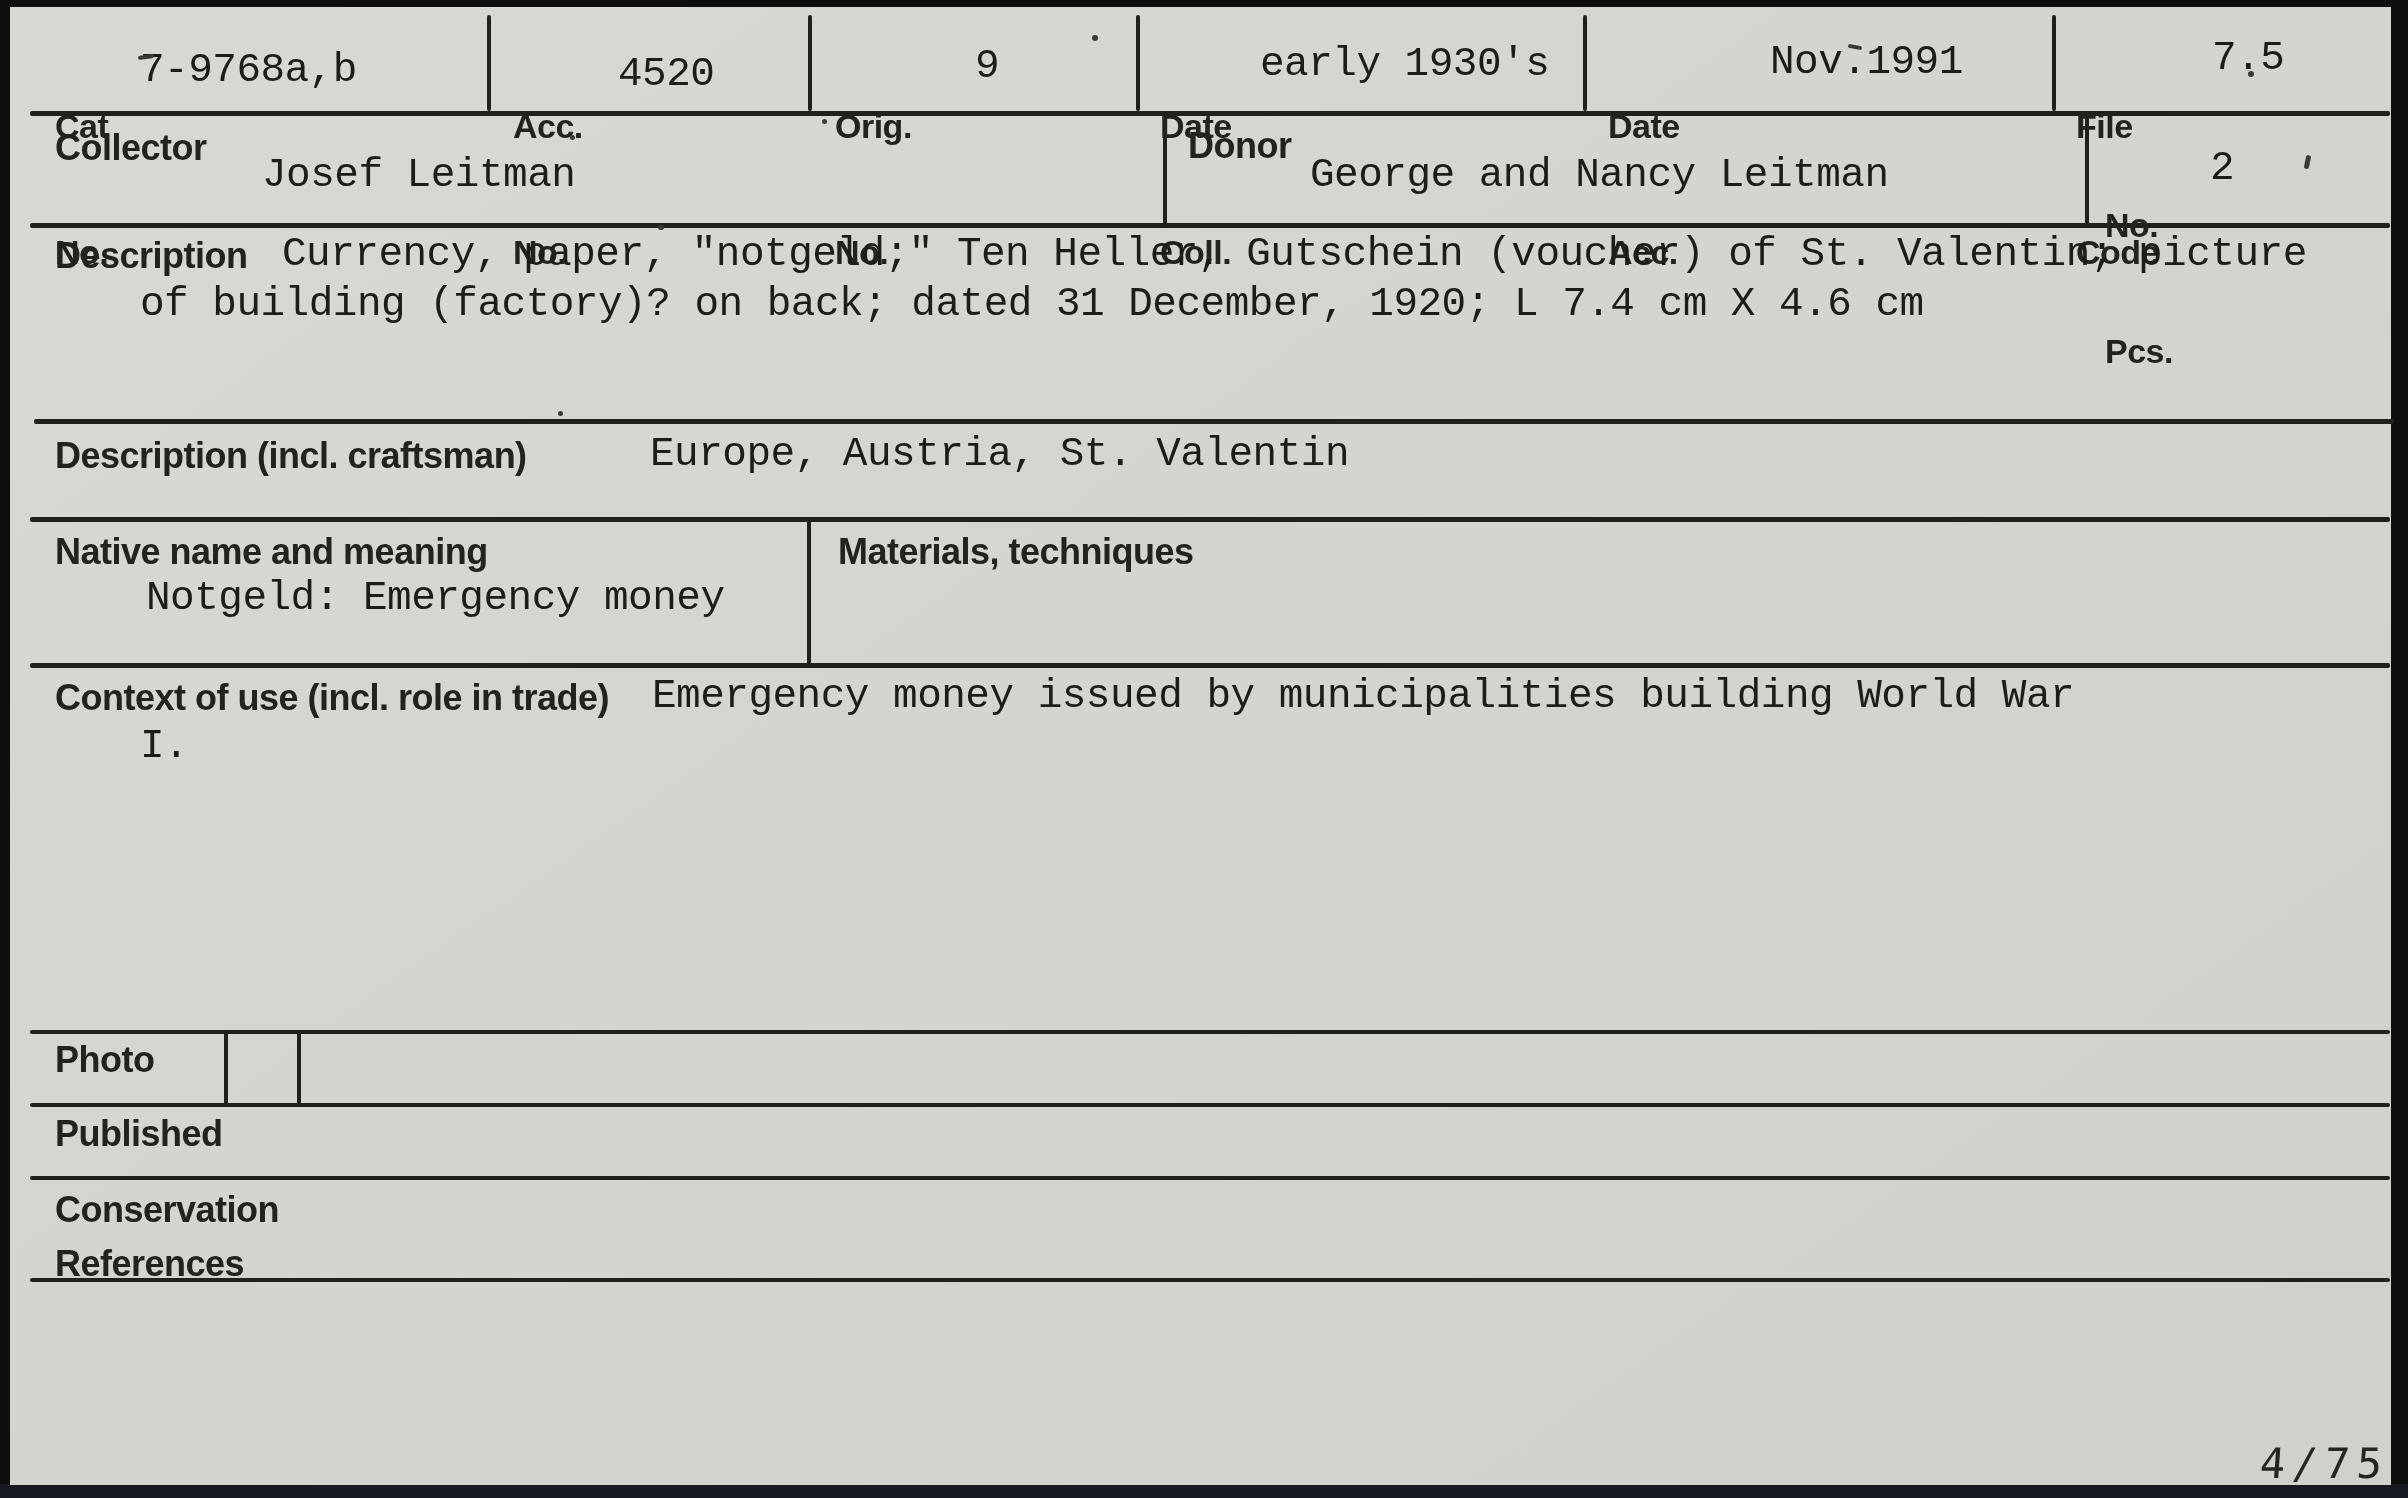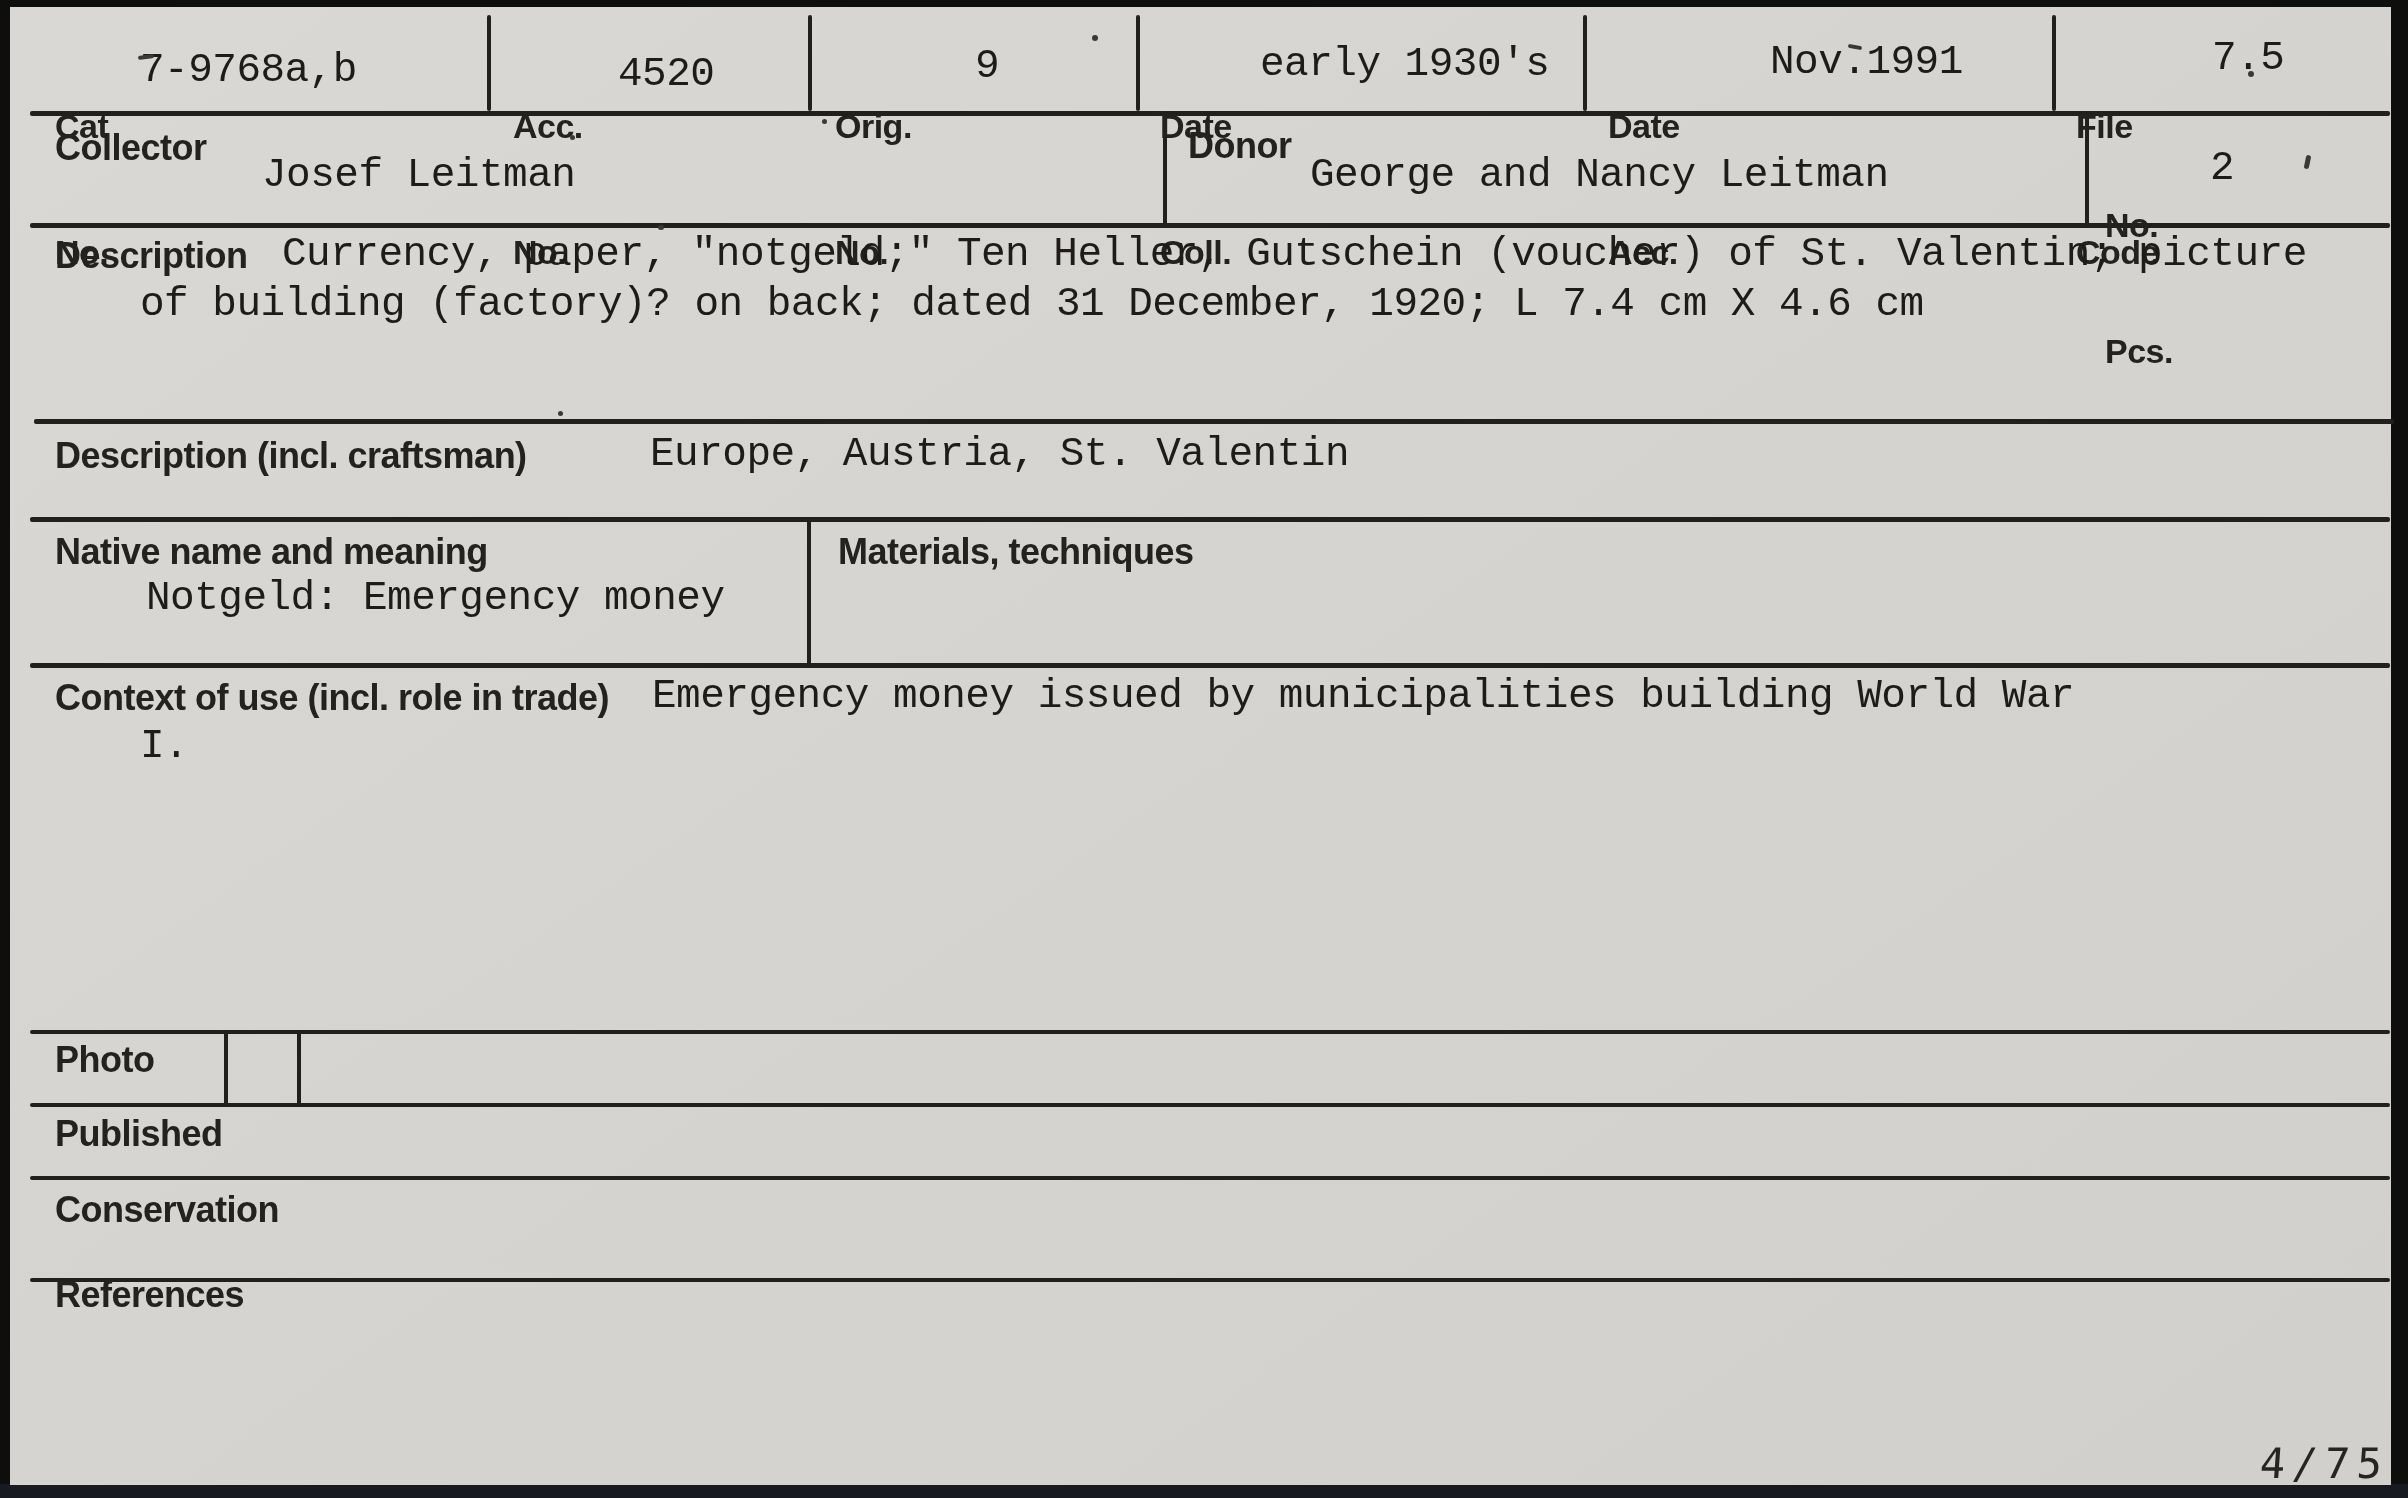--- a/index.html
+++ b/index.html
@@ -162,21 +162,21 @@
     <div class="label" style="left:828px; top:524px;">Materials, techniques</div>
     <div class="typed" style="left:840px; top:570px;"></div>
 
     <div class="label" style="left:45px; top:670px;">Context of use (incl. role in trade)</div>
     <div class="typed" style="left:642px; top:666px;">Emergency money issued by municipalities building World War</div>
     <div class="typed" style="left:130px; top:716px;">I.</div>
 
     <div class="label" style="left:45px; top:1032px;">Photo</div>
     <div class="label" style="left:45px; top:1106px;">Published</div>
     <div class="label" style="left:45px; top:1182px;">Conservation</div>
-    <div class="label" style="left:45px; top:1267px;">References</div>
+    <div class="label" style="left:45px; top:1236px;">References</div>
 
     <div class="handwrite" style="left:2250px; top:1432px;">4/75</div>
 
     <div class="speck" style="left:128px;  top:48px;  width:16px; height:4px;  border-radius:2px; transform:rotate(-8deg);"></div>
     <div class="speck" style="left:1082px; top:28px;  width:6px;  height:6px;"></div>
     <div class="speck" style="left:1838px; top:38px;  width:14px; height:4px;  border-radius:2px; transform:rotate(10deg);"></div>
     <div class="speck" style="left:2238px; top:64px;  width:6px;  height:6px;"></div>
     <div class="speck" style="left:2295px; top:148px; width:5px;  height:14px; border-radius:3px; transform:rotate(12deg);"></div>
     <div class="speck" style="left:560px;  top:128px; width:5px;  height:5px;"></div>
     <div class="speck" style="left:812px;  top:112px; width:5px;  height:5px;"></div>

